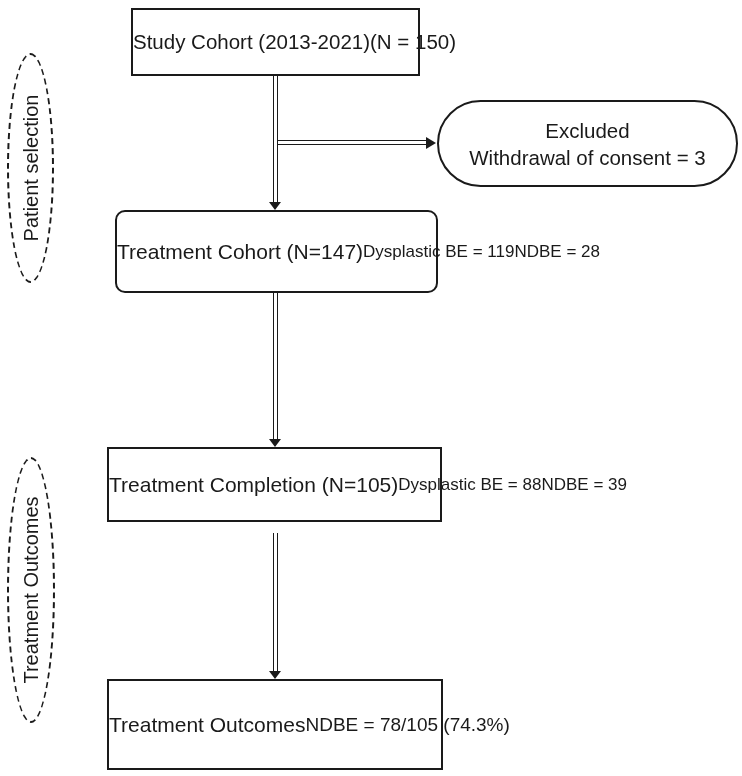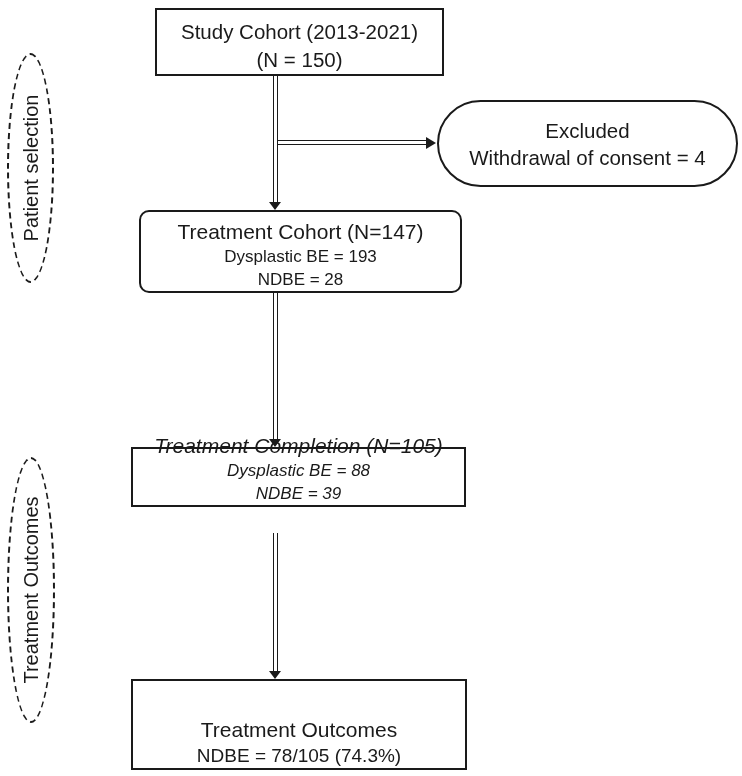--- a/index.html
+++ b/index.html
@@ -17,25 +17,24 @@
     overflow: hidden;
   }
 
   
   .node {
     position: absolute;
     box-sizing: border-box;
     border: 2px solid #1a1a1a;
     background: #ffffff;
     display: flex;
-    flex-direction: column;
-    justify-content: flex-end;
+    flex-direction: row;
+    justify-content: flex-start;
     align-items: center;
     text-align: center;
-    margin-left: 24px;
   }
   .node .title {
     font-size: 21px;
     line-height: 27px;
     white-space: nowrap;
   }
   .node .sub {
     font-size: 17px;
     line-height: 23px;
     white-space: nowrap;
@@ -43,21 +42,21 @@
   .node .sub-lg {
     font-size: 19px;
     line-height: 25px;
     white-space: nowrap;
   }
 
   #study-box      { left: 131px; top: 8px;   width: 289px; height: 68px; }
   #study-box .title { line-height: 28px; font-size: 20.5px; }
 
   #cohort-box     { left: 115px; top: 210px; width: 323px; height: 83px; border-radius: 10px; }
-  #completion-box { left: 107px; top: 447px; width: 335px; height: 60px; font-style: italic; }
+  #completion-box { left: 107px; top: 447px; width: 335px; height: 75px; }
   #outcomes-box   { left: 107px; top: 679px; width: 336px; height: 91px; }
 
   
   #excluded-box {
     position: absolute;
     left: 437px; top: 100px;
     width: 301px; height: 87px;
     box-sizing: border-box;
     border: 2px solid #1a1a1a;
     border-radius: 44px;
@@ -152,26 +151,26 @@
   </div>
 
   <div class="vline" id="conn-1"></div>
   <div class="arrow-down" id="arrow-1"></div>
 
   <div class="hline" id="branch-line"></div>
   <div class="arrow-right" id="branch-arrow"></div>
 
   <div id="excluded-box">
     <span class="title">Excluded</span>
-    <span class="title">Withdrawal of consent = 4</span>
+    <span class="title">Withdrawal of consent = 3</span>
   </div>
 
   <div class="node" id="cohort-box">
     <span class="title">Treatment Cohort (N=147)</span>
-    <span class="sub">Dysplastic BE = 193</span>
+    <span class="sub">Dysplastic BE = 119</span>
     <span class="sub">NDBE = 28</span>
   </div>
 
   <div class="vline" id="conn-2"></div>
   <div class="arrow-down" id="arrow-2"></div>
 
   <div class="node" id="completion-box">
     <span class="title">Treatment Completion (N=105)</span>
     <span class="sub">Dysplastic BE = 88</span>
     <span class="sub">NDBE = 39</span>

